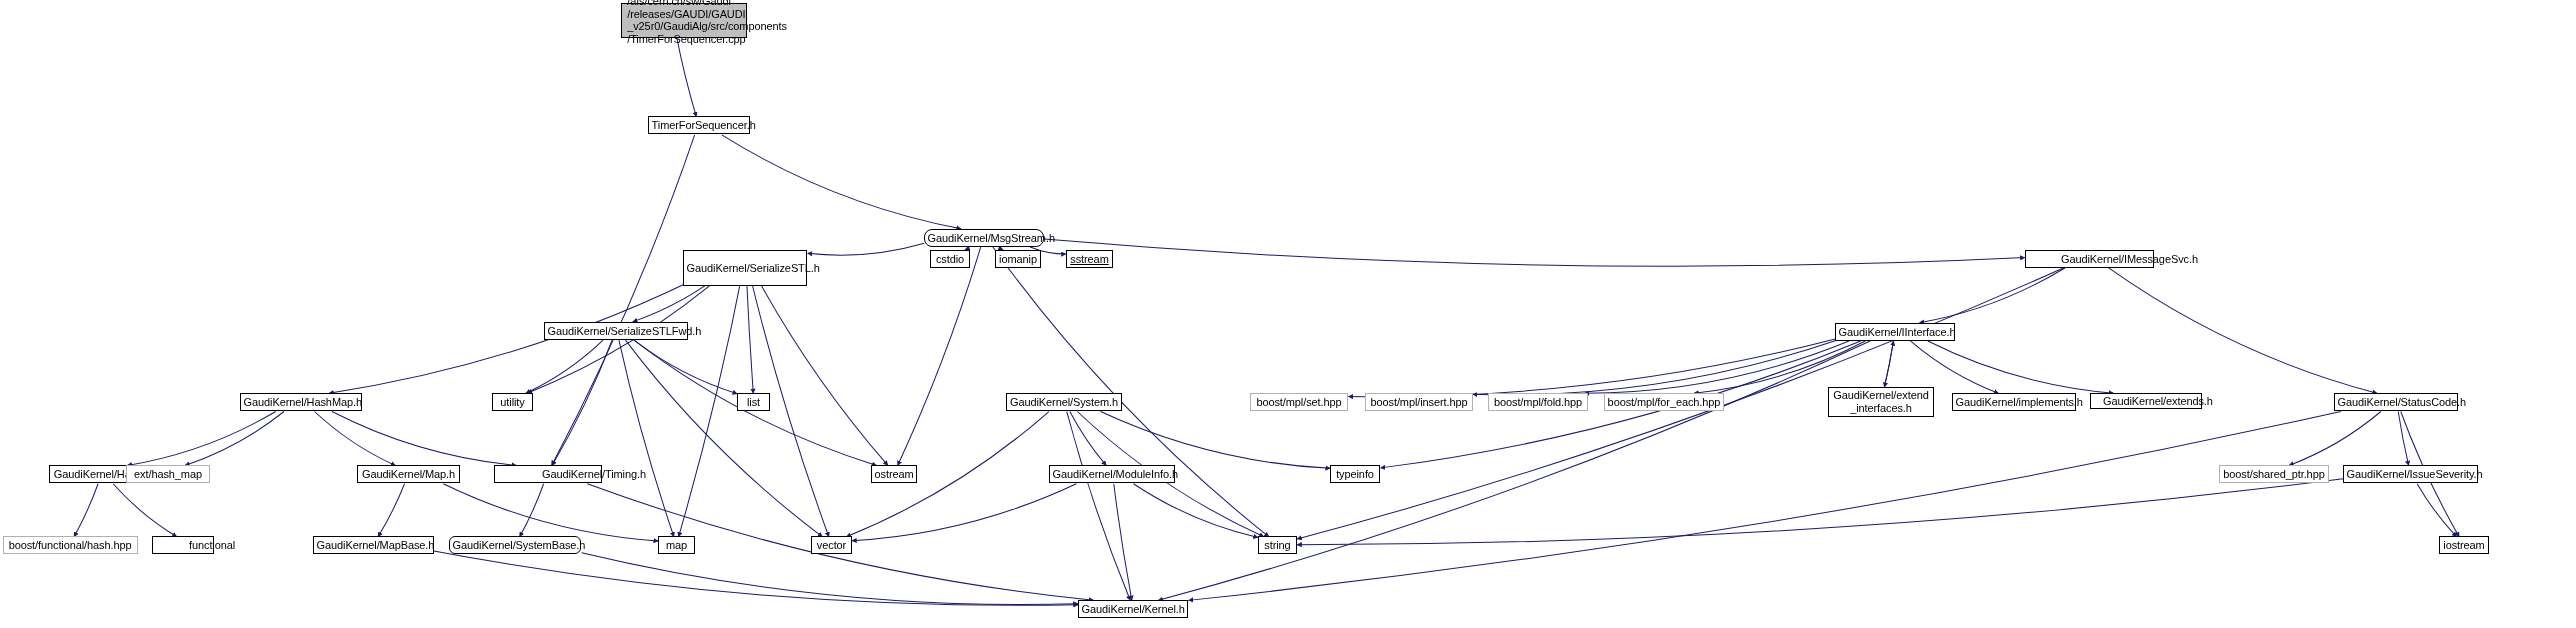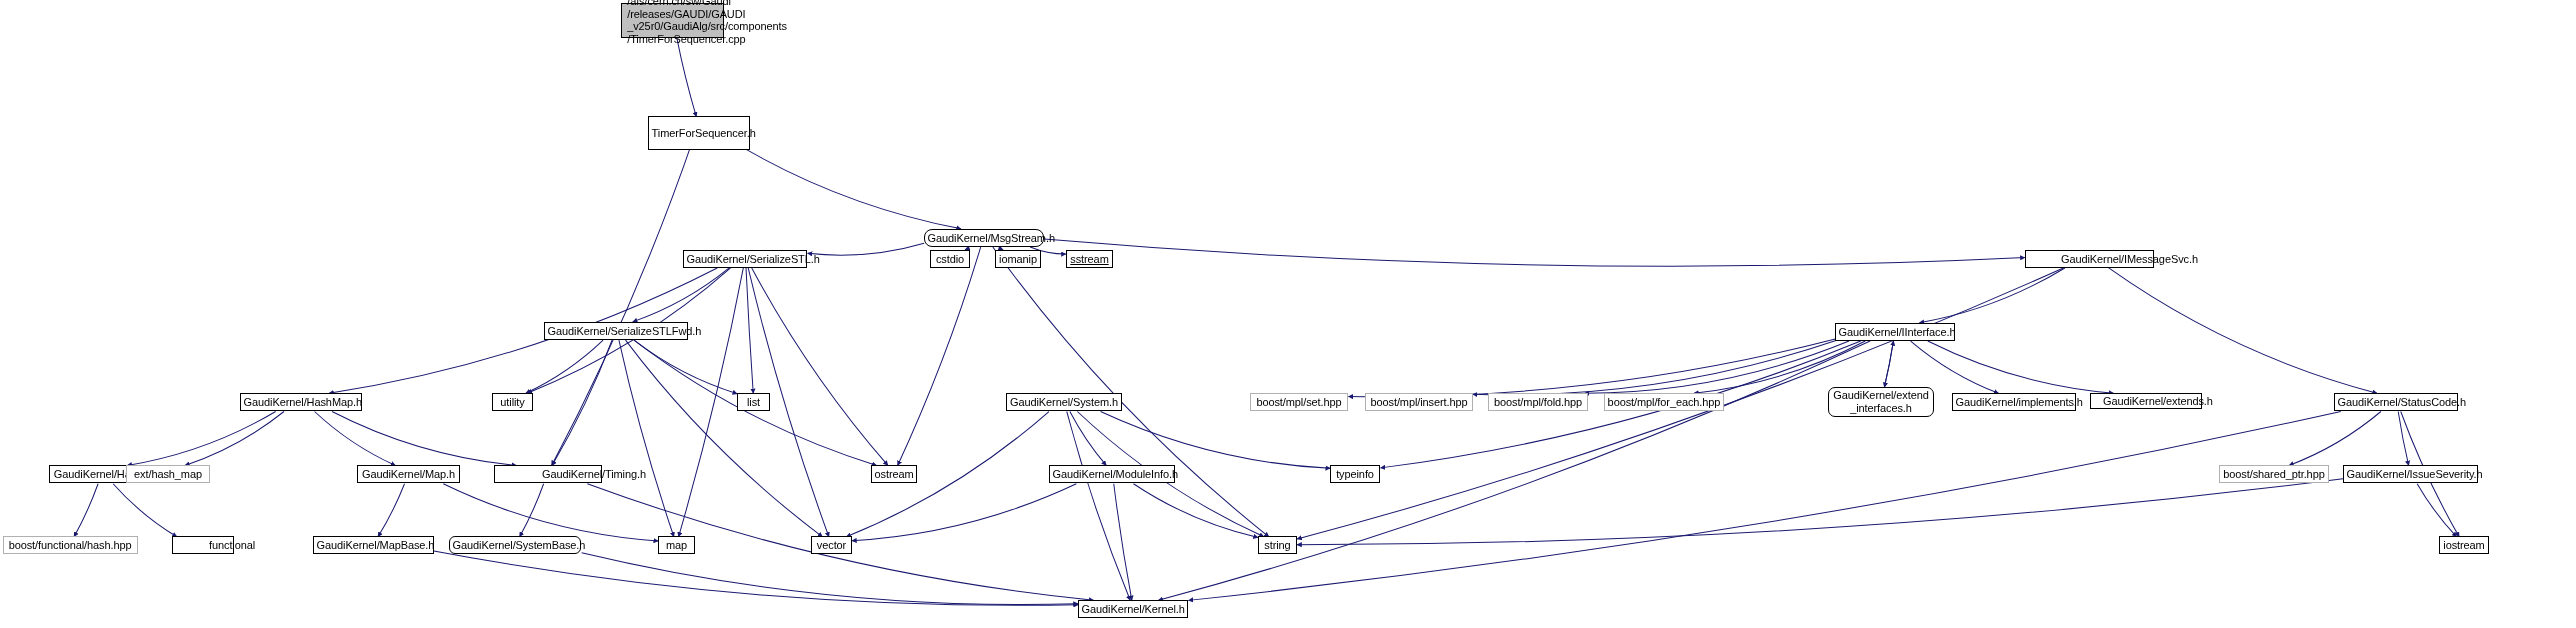--- a/index.html
+++ b/index.html
@@ -124,57 +124,57 @@
         <path d="M 1206.5 473.0 Q 1102.2 564.8 973.5 617.0" marker-end="url(#arrow)"></path>
         <path d="M 1227.0 473.0 Q 1256.6 583.8 1300.0 690.0" marker-end="url(#arrow)"></path>
         <path d="M 1238.1 556.0 Q 1115.4 613.8 980.0 621.5" marker-end="url(#arrow)"></path>
         <path d="M 1303.8 556.0 Q 1369.7 600.0 1447.0 617.8" marker-end="url(#arrow)"></path>
         <path d="M 1281.1 556.0 Q 1289.4 623.3 1301.9 690.0" marker-end="url(#arrow)"></path>
         <path d="M 499.0 633.3 Q 866.3 702.1 1240.0 695.2" marker-end="url(#arrow)"></path>
         <path d="M 669.0 635.3 Q 950.6 702.4 1240.0 694.0" marker-end="url(#arrow)"></path>
       </g>
   </svg>
   <div id="nodes-layer">
-      <div class="node root" style="left: 621px; top: 2.6px; width: 103px; height: 35px;"><span class="node-label">/afs/cern.ch/sw/Gaudi
+      <div class="node root" style="left: 621px; top: 2.6px; width: 126px; height: 35px;"><span class="node-label">/afs/cern.ch/sw/Gaudi
 /releases/GAUDI/GAUDI
 _v25r0/GaudiAlg/src/components
      /TimerForSequencer.cpp</span></div>
-      <div class="node" style="left: 648px; top: 116px; width: 102px; height: 34px;"><span class="node-label">TimerForSequencer.h</span></div>
+      <div class="node" style="left: 648px; top: 116px; width: 102px; height: 18px;"><span class="node-label">TimerForSequencer.h</span></div>
       <div class="node" style="left: 924px; top: 229px; width: 120px; height: 18px; border-radius: 8px;"><span class="node-label">GaudiKernel/MsgStream.h</span></div>
-      <div class="node" style="left: 683px; top: 250px; width: 124px; height: 18px;"><span class="node-label">GaudiKernel/SerializeSTL.h</span></div>
+      <div class="node" style="left: 683px; top: 250px; width: 124px; height: 36px;"><span class="node-label">GaudiKernel/SerializeSTL.h</span></div>
       <div class="node" style="left: 930px; top: 250px; width: 40px; height: 18px;"><span class="node-label">cstdio</span></div>
       <div class="node" style="left: 995px; top: 250px; width: 46px; height: 18px;"><span class="node-label">iomanip</span></div>
       <div class="node" style="left: 1066px; top: 250px; width: 47px; height: 18px; text-decoration: underline;"><span class="node-label">sstream</span></div>
       <div class="node" style="left: 2025px; top: 250px; width: 129px; height: 18px; padding-left: 35px;"><span class="node-label">GaudiKernel/IMessageSvc.h</span></div>
       <div class="node" style="left: 544px; top: 322px; width: 144px; height: 18px;"><span class="node-label">GaudiKernel/SerializeSTLFwd.h</span></div>
       <div class="node" style="left: 1835px; top: 323px; width: 120px; height: 18px;"><span class="node-label">GaudiKernel/IInterface.h</span></div>
       <div class="node" style="left: 240px; top: 393px; width: 122px; height: 18px;"><span class="node-label">GaudiKernel/HashMap.h</span></div>
       <div class="node" style="left: 492px; top: 393px; width: 41px; height: 18px;"><span class="node-label">utility</span></div>
       <div class="node" style="left: 737px; top: 393px; width: 33px; height: 18px;"><span class="node-label">list</span></div>
       <div class="node" style="left: 1006px; top: 393px; width: 116px; height: 18px;"><span class="node-label">GaudiKernel/System.h</span></div>
       <div class="node extern" style="left: 1250px; top: 393px; width: 98px; height: 18px;"><span class="node-label">boost/mpl/set.hpp</span></div>
       <div class="node extern" style="left: 1365px; top: 393px; width: 108px; height: 18px;"><span class="node-label">boost/mpl/insert.hpp</span></div>
       <div class="node extern" style="left: 1488px; top: 393px; width: 100px; height: 18px;"><span class="node-label">boost/mpl/fold.hpp</span></div>
       <div class="node extern" style="left: 1604px; top: 393px; width: 120px; height: 18px;"><span class="node-label">boost/mpl/for_each.hpp</span></div>
-      <div class="node" style="left: 1828px; top: 387px; width: 106px; height: 30px; border-radius: 7px;"><span class="node-label">GaudiKernel/extend
+      <div class="node" style="left: 1828px; top: 387px; width: 106px; height: 30px;"><span class="node-label">GaudiKernel/extend
 _interfaces.h</span></div>
       <div class="node" style="left: 1952px; top: 393px; width: 124px; height: 18px;"><span class="node-label">GaudiKernel/implements.h</span></div>
       <div class="node" style="left: 2090px; top: 393px; width: 112px; height: 16px; padding-left: 12px;"><span class="node-label">GaudiKernel/extends.h</span></div>
       <div class="node" style="left: 2334px; top: 393px; width: 124px; height: 18px;"><span class="node-label">GaudiKernel/StatusCode.h</span></div>
       <div class="node" style="left: 49px; top: 465px; width: 107px; height: 18px;"><span class="node-label">GaudiKernel/Hash.h</span></div>
       <div class="node extern" style="left: 126px; top: 465px; width: 84px; height: 18px;"><span class="node-label">ext/hash_map</span></div>
       <div class="node" style="left: 357px; top: 465px; width: 103px; height: 18px;"><span class="node-label">GaudiKernel/Map.h</span></div>
       <div class="node" style="left: 494px; top: 465px; width: 108px; height: 18px; padding-left: 47px;"><span class="node-label">GaudiKernel/Timing.h</span></div>
       <div class="node" style="left: 871px; top: 465px; width: 46px; height: 18px;"><span class="node-label">ostream</span></div>
       <div class="node" style="left: 1049px; top: 465px; width: 126px; height: 18px;"><span class="node-label">GaudiKernel/ModuleInfo.h</span></div>
       <div class="node" style="left: 1330px; top: 465px; width: 50px; height: 18px;"><span class="node-label">typeinfo</span></div>
       <div class="node extern" style="left: 2219px; top: 465px; width: 110px; height: 18px;"><span class="node-label">boost/shared_ptr.hpp</span></div>
       <div class="node" style="left: 2343px; top: 465px; width: 135px; height: 18px;"><span class="node-label">GaudiKernel/IssueSeverity.h</span></div>
       <div class="node extern" style="left: 2.6px; top: 536px; width: 135px; height: 18px;"><span class="node-label">boost/functional/hash.hpp</span></div>
-      <div class="node" style="left: 172px; top: 536px; width: 62px; height: 18px; padding-left: 36px;"><span class="node-label">functional</span></div>
+      <div class="node" style="left: 152px; top: 536px; width: 62px; height: 18px; padding-left: 36px;"><span class="node-label">functional</span></div>
       <div class="node" style="left: 313px; top: 536px; width: 121px; height: 18px;"><span class="node-label">GaudiKernel/MapBase.h</span></div>
       <div class="node" style="left: 449px; top: 536px; width: 132px; height: 18px; border-radius: 6px;"><span class="node-label">GaudiKernel/SystemBase.h</span></div>
       <div class="node" style="left: 658px; top: 536px; width: 37px; height: 18px;"><span class="node-label">map</span></div>
       <div class="node" style="left: 811px; top: 536px; width: 41px; height: 18px;"><span class="node-label">vector</span></div>
       <div class="node" style="left: 1258px; top: 536px; width: 39px; height: 18px;"><span class="node-label">string</span></div>
       <div class="node" style="left: 2439px; top: 536px; width: 50px; height: 18px;"><span class="node-label">iostream</span></div>
       <div class="node" style="left: 1078px; top: 600px; width: 110px; height: 18px;"><span class="node-label">GaudiKernel/Kernel.h</span></div>
     </div>
 </div>
 

